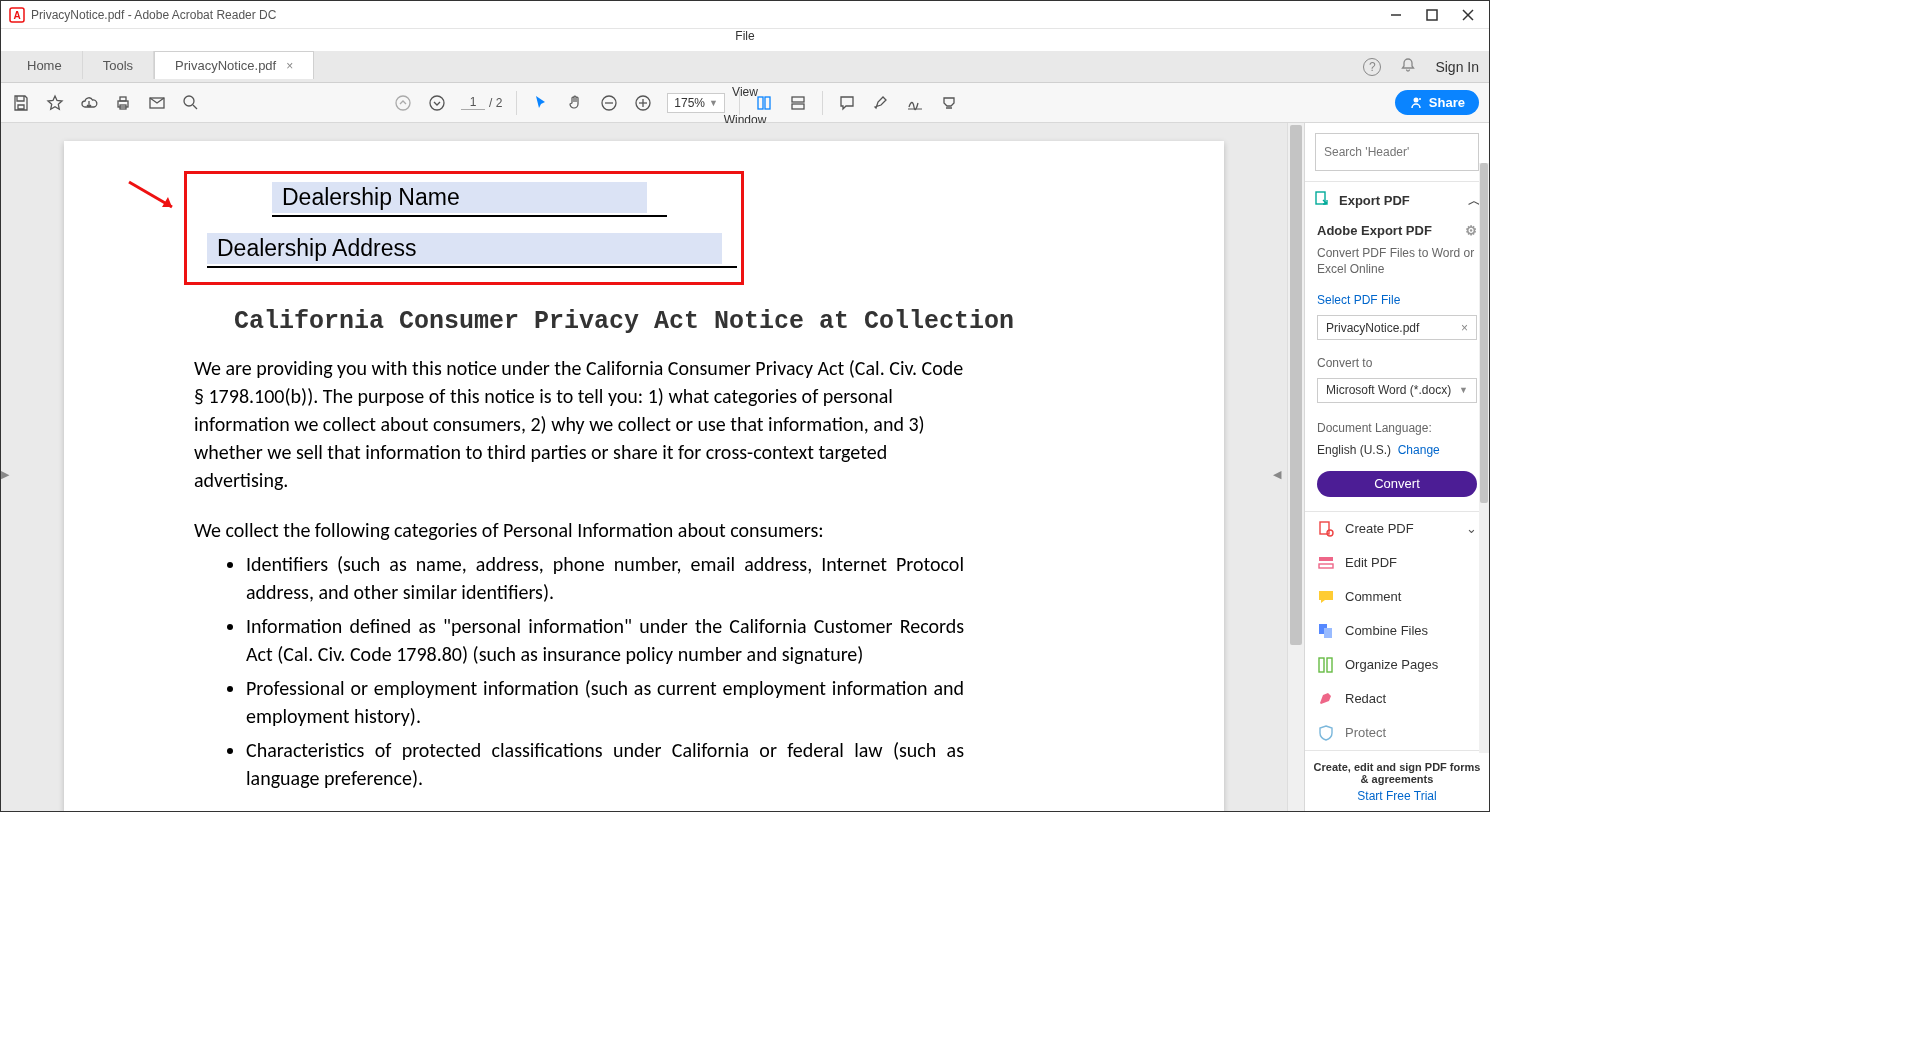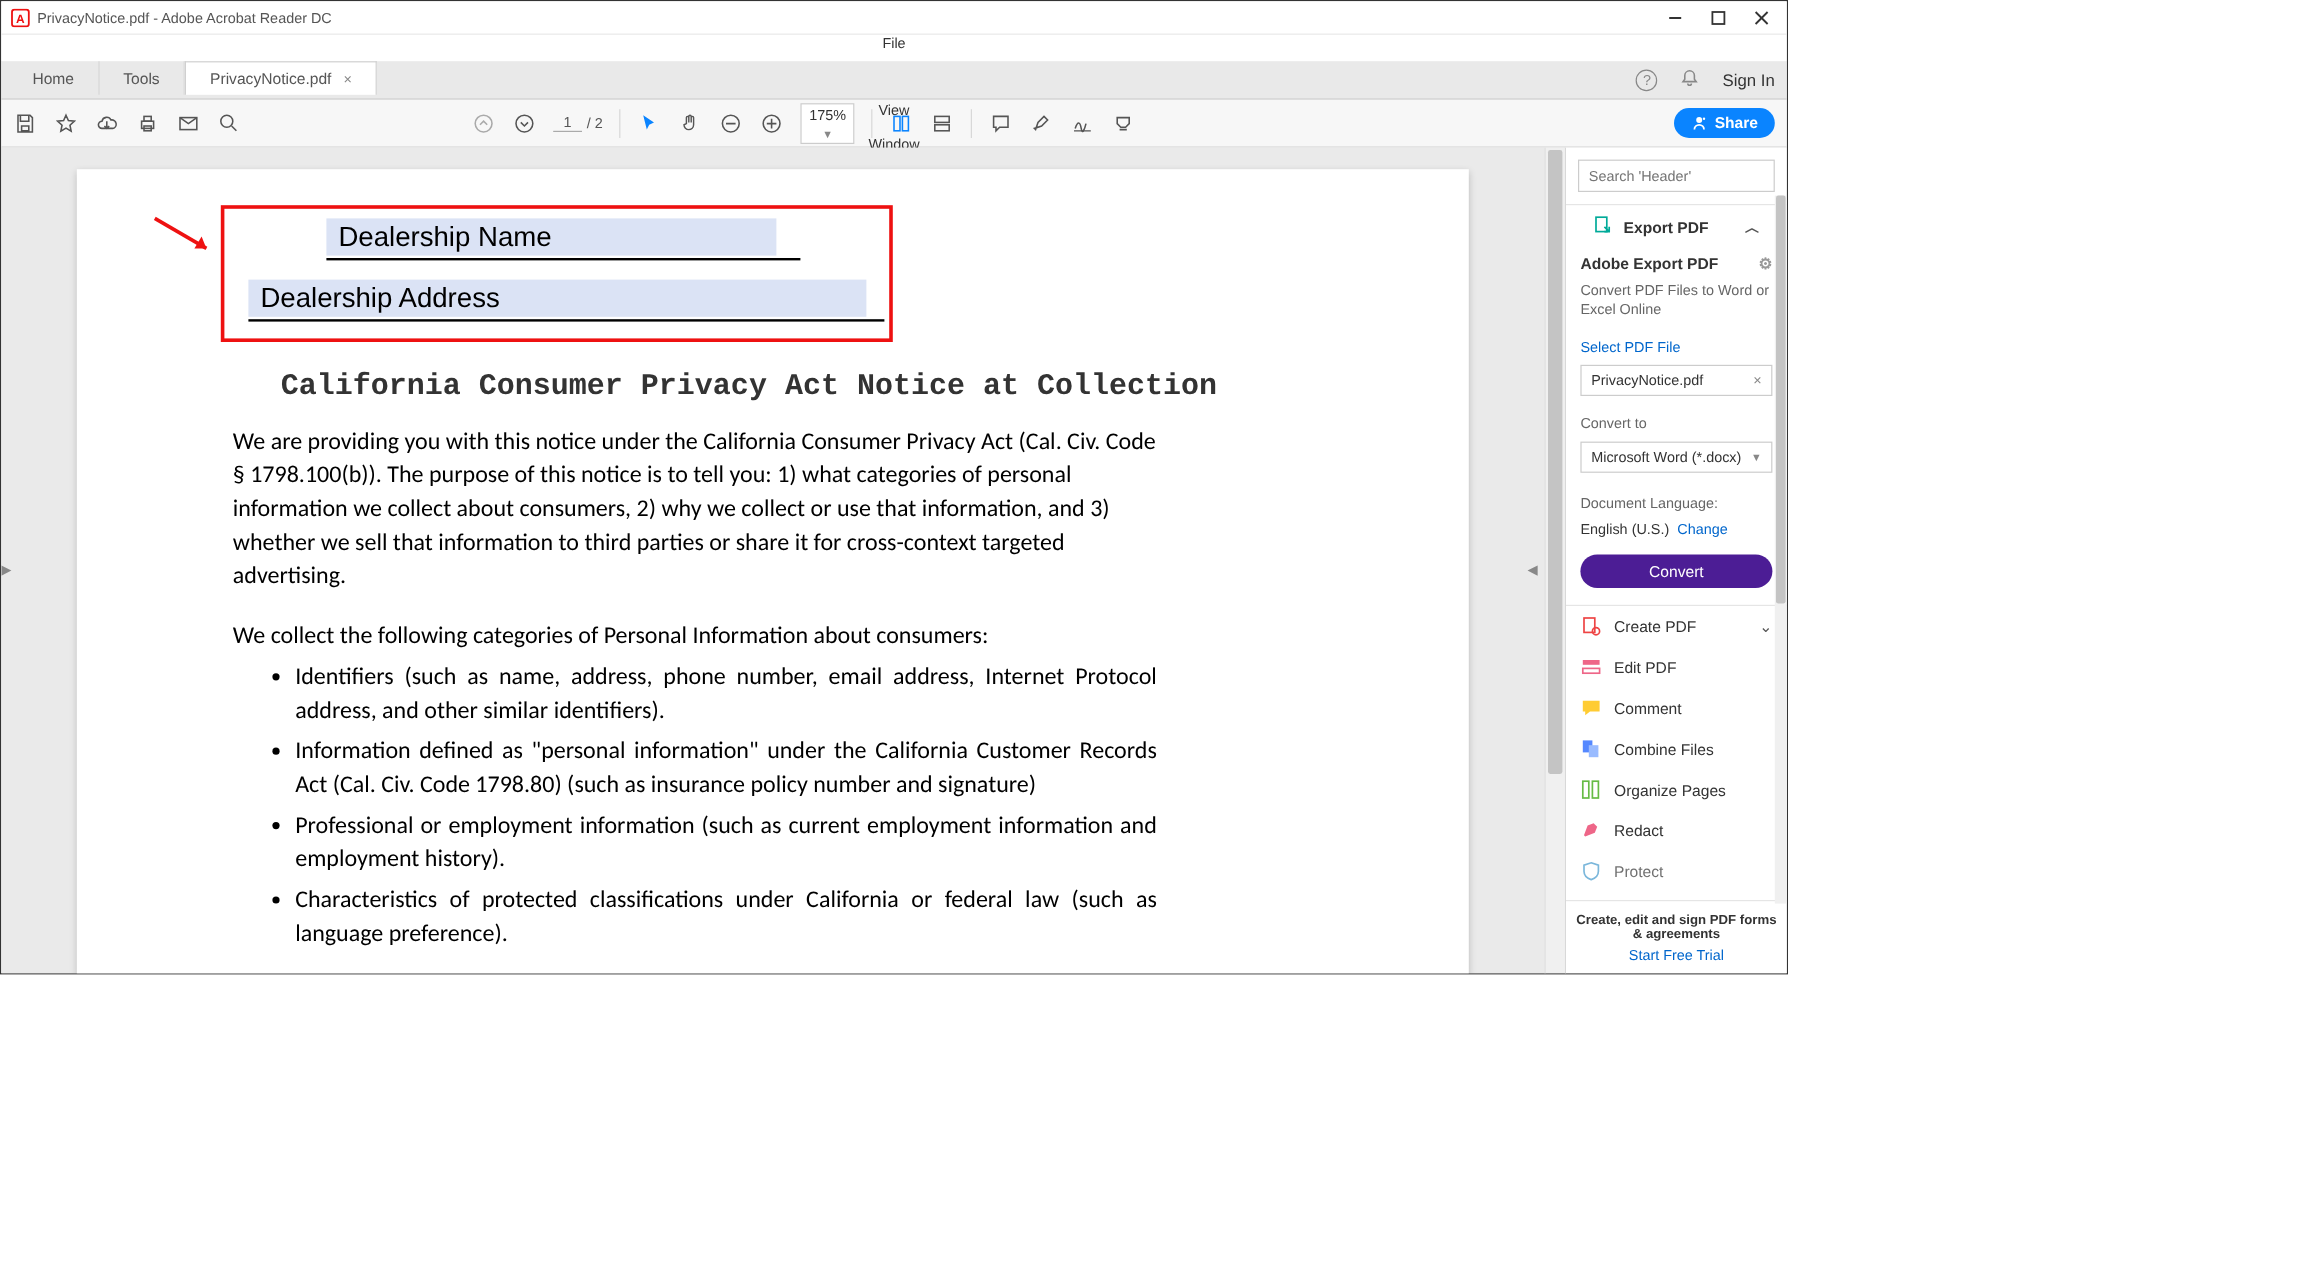--- a/index.html
+++ b/index.html
@@ -25,21 +25,21 @@
 .circle-icon { width: 18px; height: 18px; border: 1.5px solid #888; border-radius: 50%; display: flex; align-items: center; justify-content: center; color: #888; font-size: 12px; }
 
 
 .toolbar { height: 40px; background: #f7f7f7; border-bottom: 1px solid #d8d8d8; display: flex; align-items: center; padding: 0 10px; gap: 6px; }
 .tool-group { display: flex; align-items: center; gap: 14px; }
 .tool-sep { width: 1px; height: 24px; background: #d8d8d8; margin: 0 8px; }
 .tool-icon { width: 20px; height: 20px; display: flex; align-items: center; justify-content: center; color: #555; cursor: default; }
 .tool-icon svg { width: 18px; height: 18px; }
 .page-num { display: flex; align-items: center; gap: 4px; font-size: 12px; color: #555; }
 .page-num .cur { width: 24px; text-align: center; border-bottom: 1px solid #aaa; }
-.zoom-box { display: flex; align-items: center; gap: 4px; font-size: 12px; border: 1px solid #ccc; padding: 2px 6px; background: #fff; flex-direction: column; }
+.zoom-box { display: flex; align-items: center; gap: 4px; font-size: 12px; border: 1px solid #ccc; padding: 2px 6px; background: #fff; }
 .share-btn { margin-left: auto; background: #0a84ff; color: #fff; border-radius: 16px; padding: 5px 14px; display: flex; align-items: center; gap: 6px; font-size: 13px; font-weight: 600; }
 
 
 .main { display: flex; height: calc(812px - 28px - 22px - 32px - 40px); }
 .doc-area { flex: 1; background: #eaeaea; position: relative; display: flex; justify-content: center; overflow: hidden; }
 .page { background: #fff; width: 1160px; margin-top: 18px; padding: 30px 30px 0 130px; box-shadow: 0 2px 6px rgba(0,0,0,0.2); position: relative; }
 .red-box { border: 3px solid #e11; padding: 8px 20px 14px 20px; width: 560px; margin-left: -10px; }
 .red-arrow { position: absolute; left: 60px; top: 36px; }
 .field { background: #dbe3f5; padding: 2px 10px; font-family: Arial, sans-serif; font-size: 23px; color: #000; display: inline-block; }
 .field-line { border-bottom: 2.5px solid #000; margin-top: 2px; }
@@ -50,22 +50,22 @@
 .body-text.mt { margin-top: 22px; }
 .body-text ul { margin-top: 6px; padding-left: 52px; }
 .body-text li { margin-bottom: 6px; text-align: justify; }
 
 .vscroll { width: 17px; background: #f0f0f0; border-left: 1px solid #ddd; position: relative; }
 .vscroll::before { content: ""; position: absolute; top: 2px; left: 2px; right: 2px; height: 520px; background: #c4c4c4; border-radius: 2px; }
 
 
 .right-panel { width: 185px; background: #fff; border-left: 1px solid #d8d8d8; display: flex; flex-direction: column; position: relative; }
 .rp-search { margin: 10px; }
-.rp-search input { width: 100%; height: 27px; border: 1px solid #ccc; padding: 0 8px; font-size: 12px; color: #6d28d9; outline: none; }
-.rp-section { padding: 8px 22px; border-top: 1px solid #e5e5e5; display: flex; align-items: center; gap: 8px; }
+.rp-search input { width: 100%; height: 38px; border: 1px solid #ccc; padding: 0 8px; font-size: 12px; color: #6d28d9; outline: none; }
+.rp-section { padding: 8px 8px; border-top: 1px solid #e5e5e5; display: flex; align-items: center; gap: 8px; }
 .rp-section.header { font-weight: 600; color: #333; justify-content: space-between; }
 .rp-section .chev { color: #555; }
 .rp-sub { padding: 4px 12px; font-size: 12px; }
 .rp-sub.title { font-size: 13px; font-weight: 600; color: #333; display: flex; justify-content: space-between; align-items: center; }
 .rp-sub.desc { color: #666; line-height: 1.3; }
 .rp-link { color: #0066cc; font-size: 12px; }
 .rp-field { margin: 4px 12px; border: 1px solid #ccc; height: 26px; display: flex; align-items: center; padding: 0 8px; font-size: 12px; justify-content: space-between; }
 .convert-btn { margin: 10px 12px; background: #4c1d95; color: #fff; border-radius: 16px; height: 28px; display: flex; align-items: center; justify-content: center; font-size: 13px; }
 .rp-tool { padding: 8px 12px; display: flex; align-items: center; gap: 10px; font-size: 13px; color: #333; }
 .rp-tool .ticon { width: 18px; height: 18px; flex-shrink: 0; }

